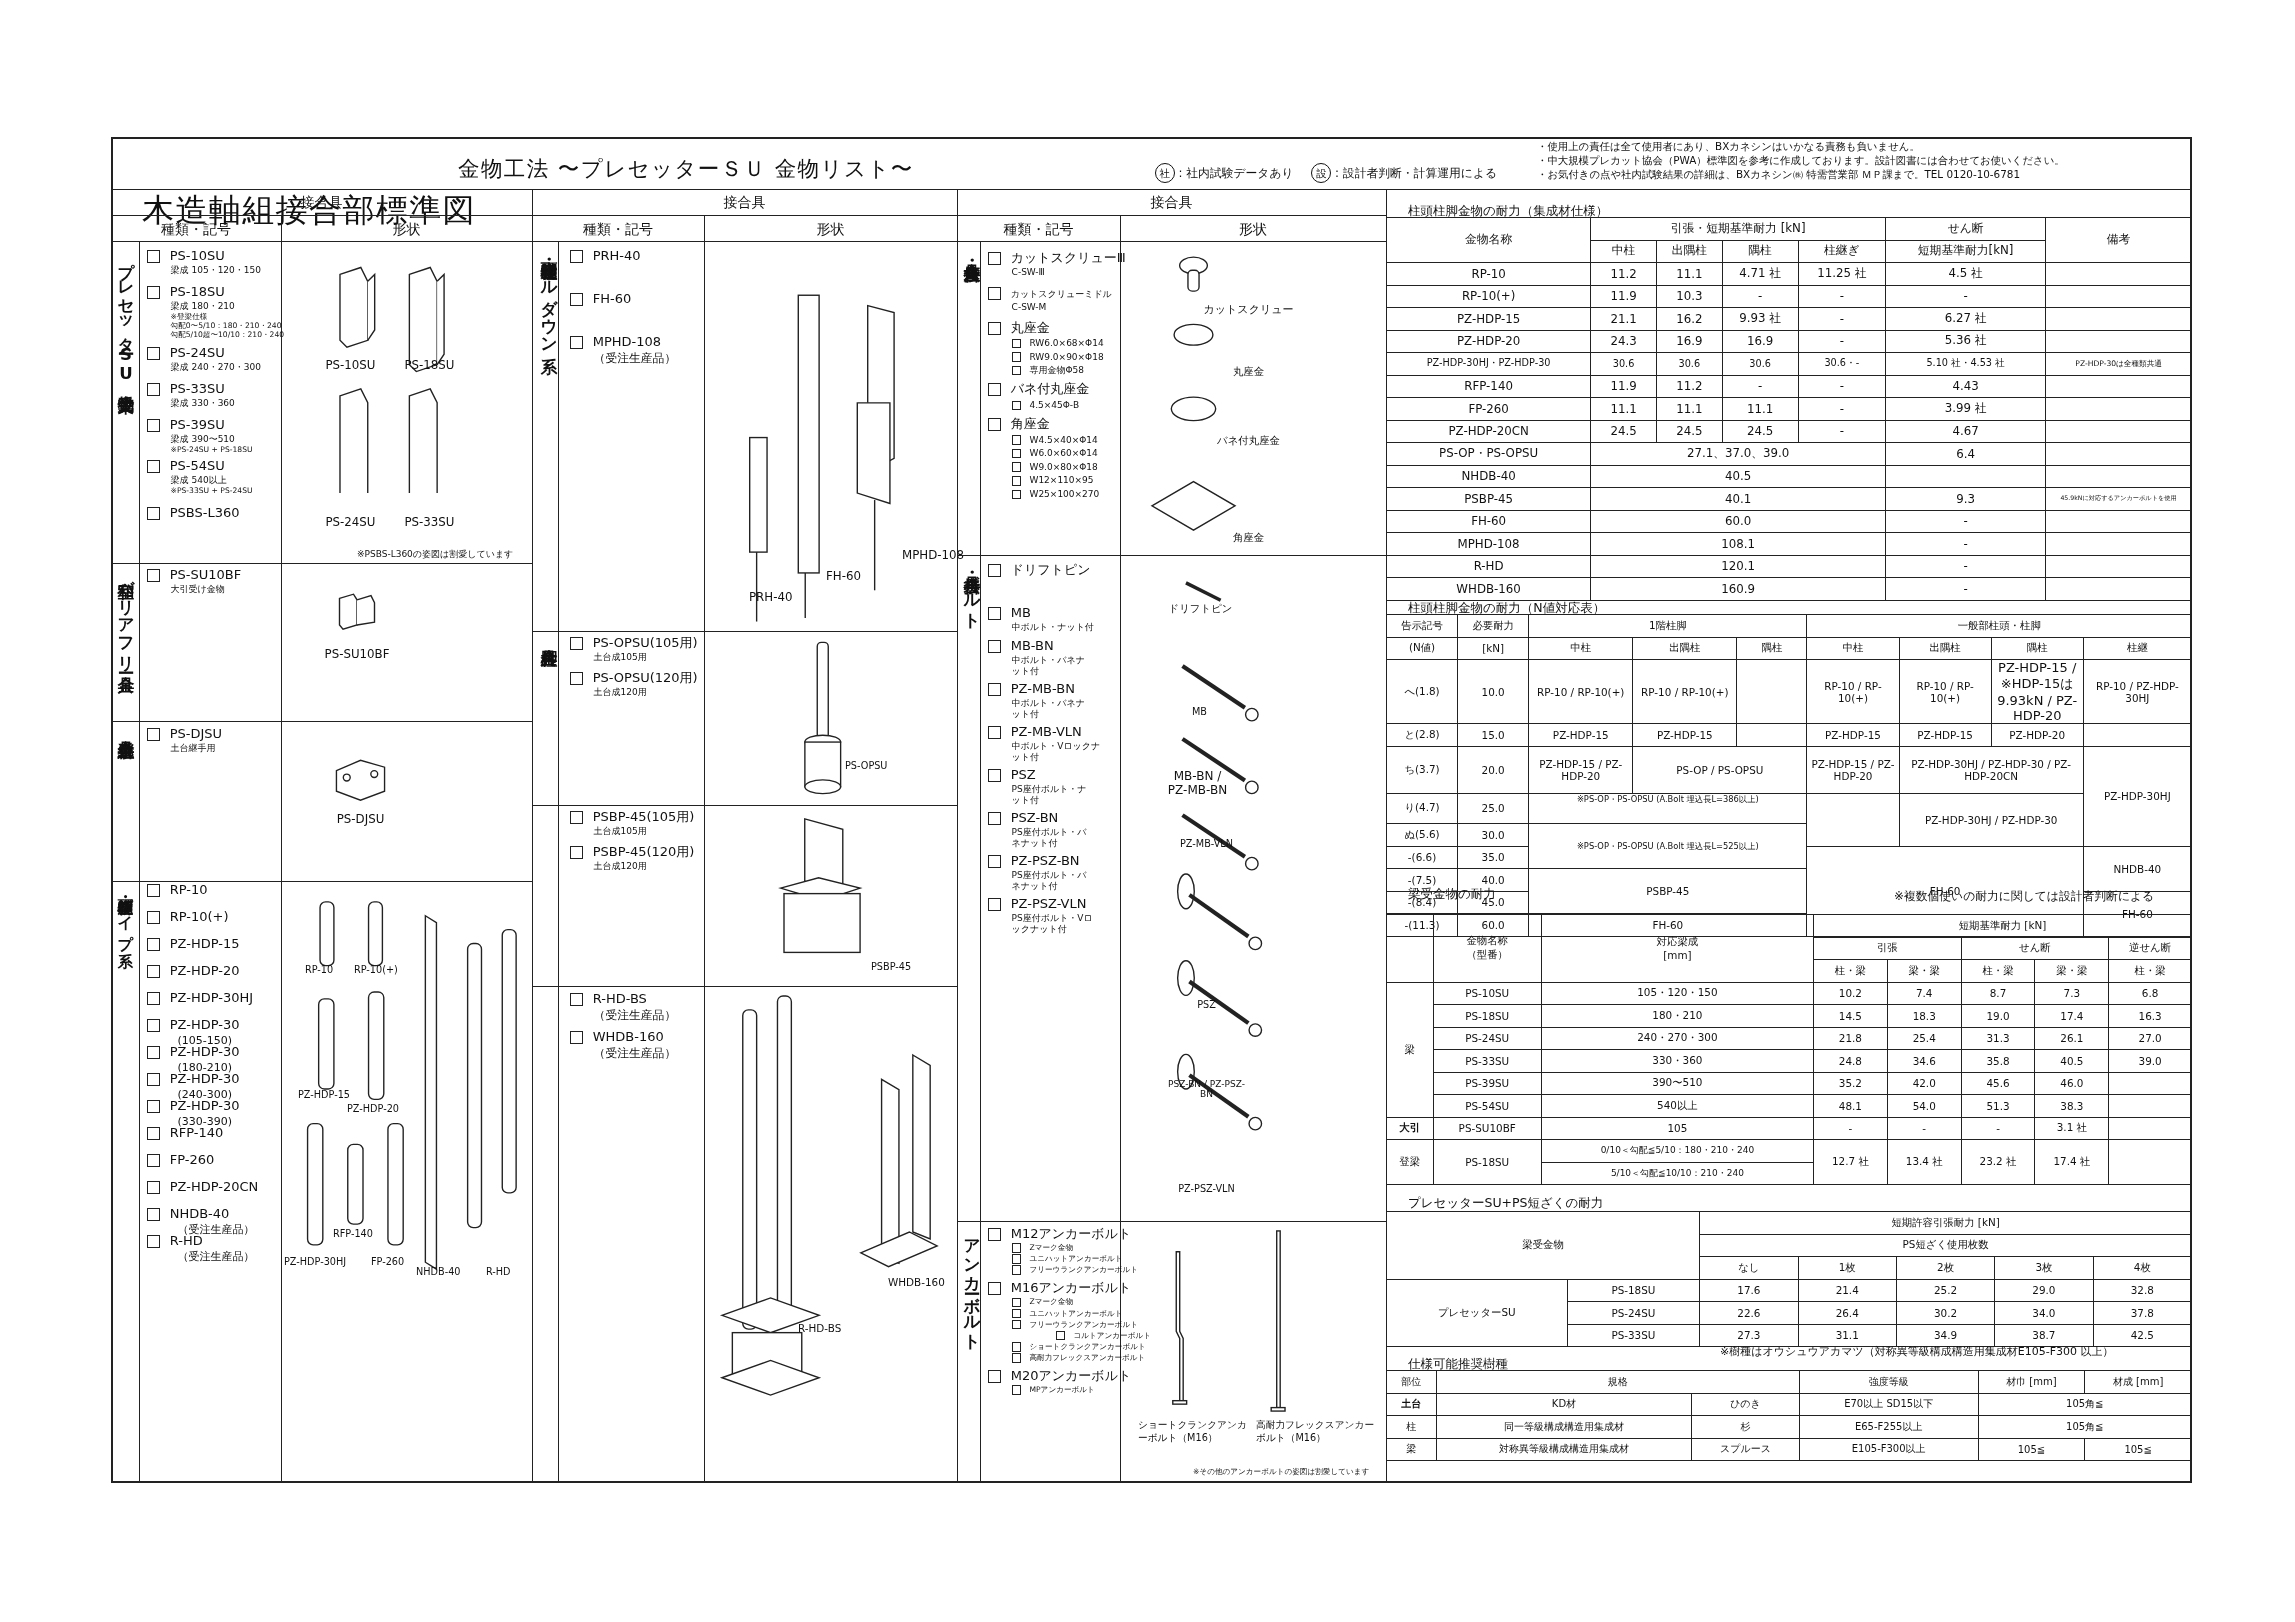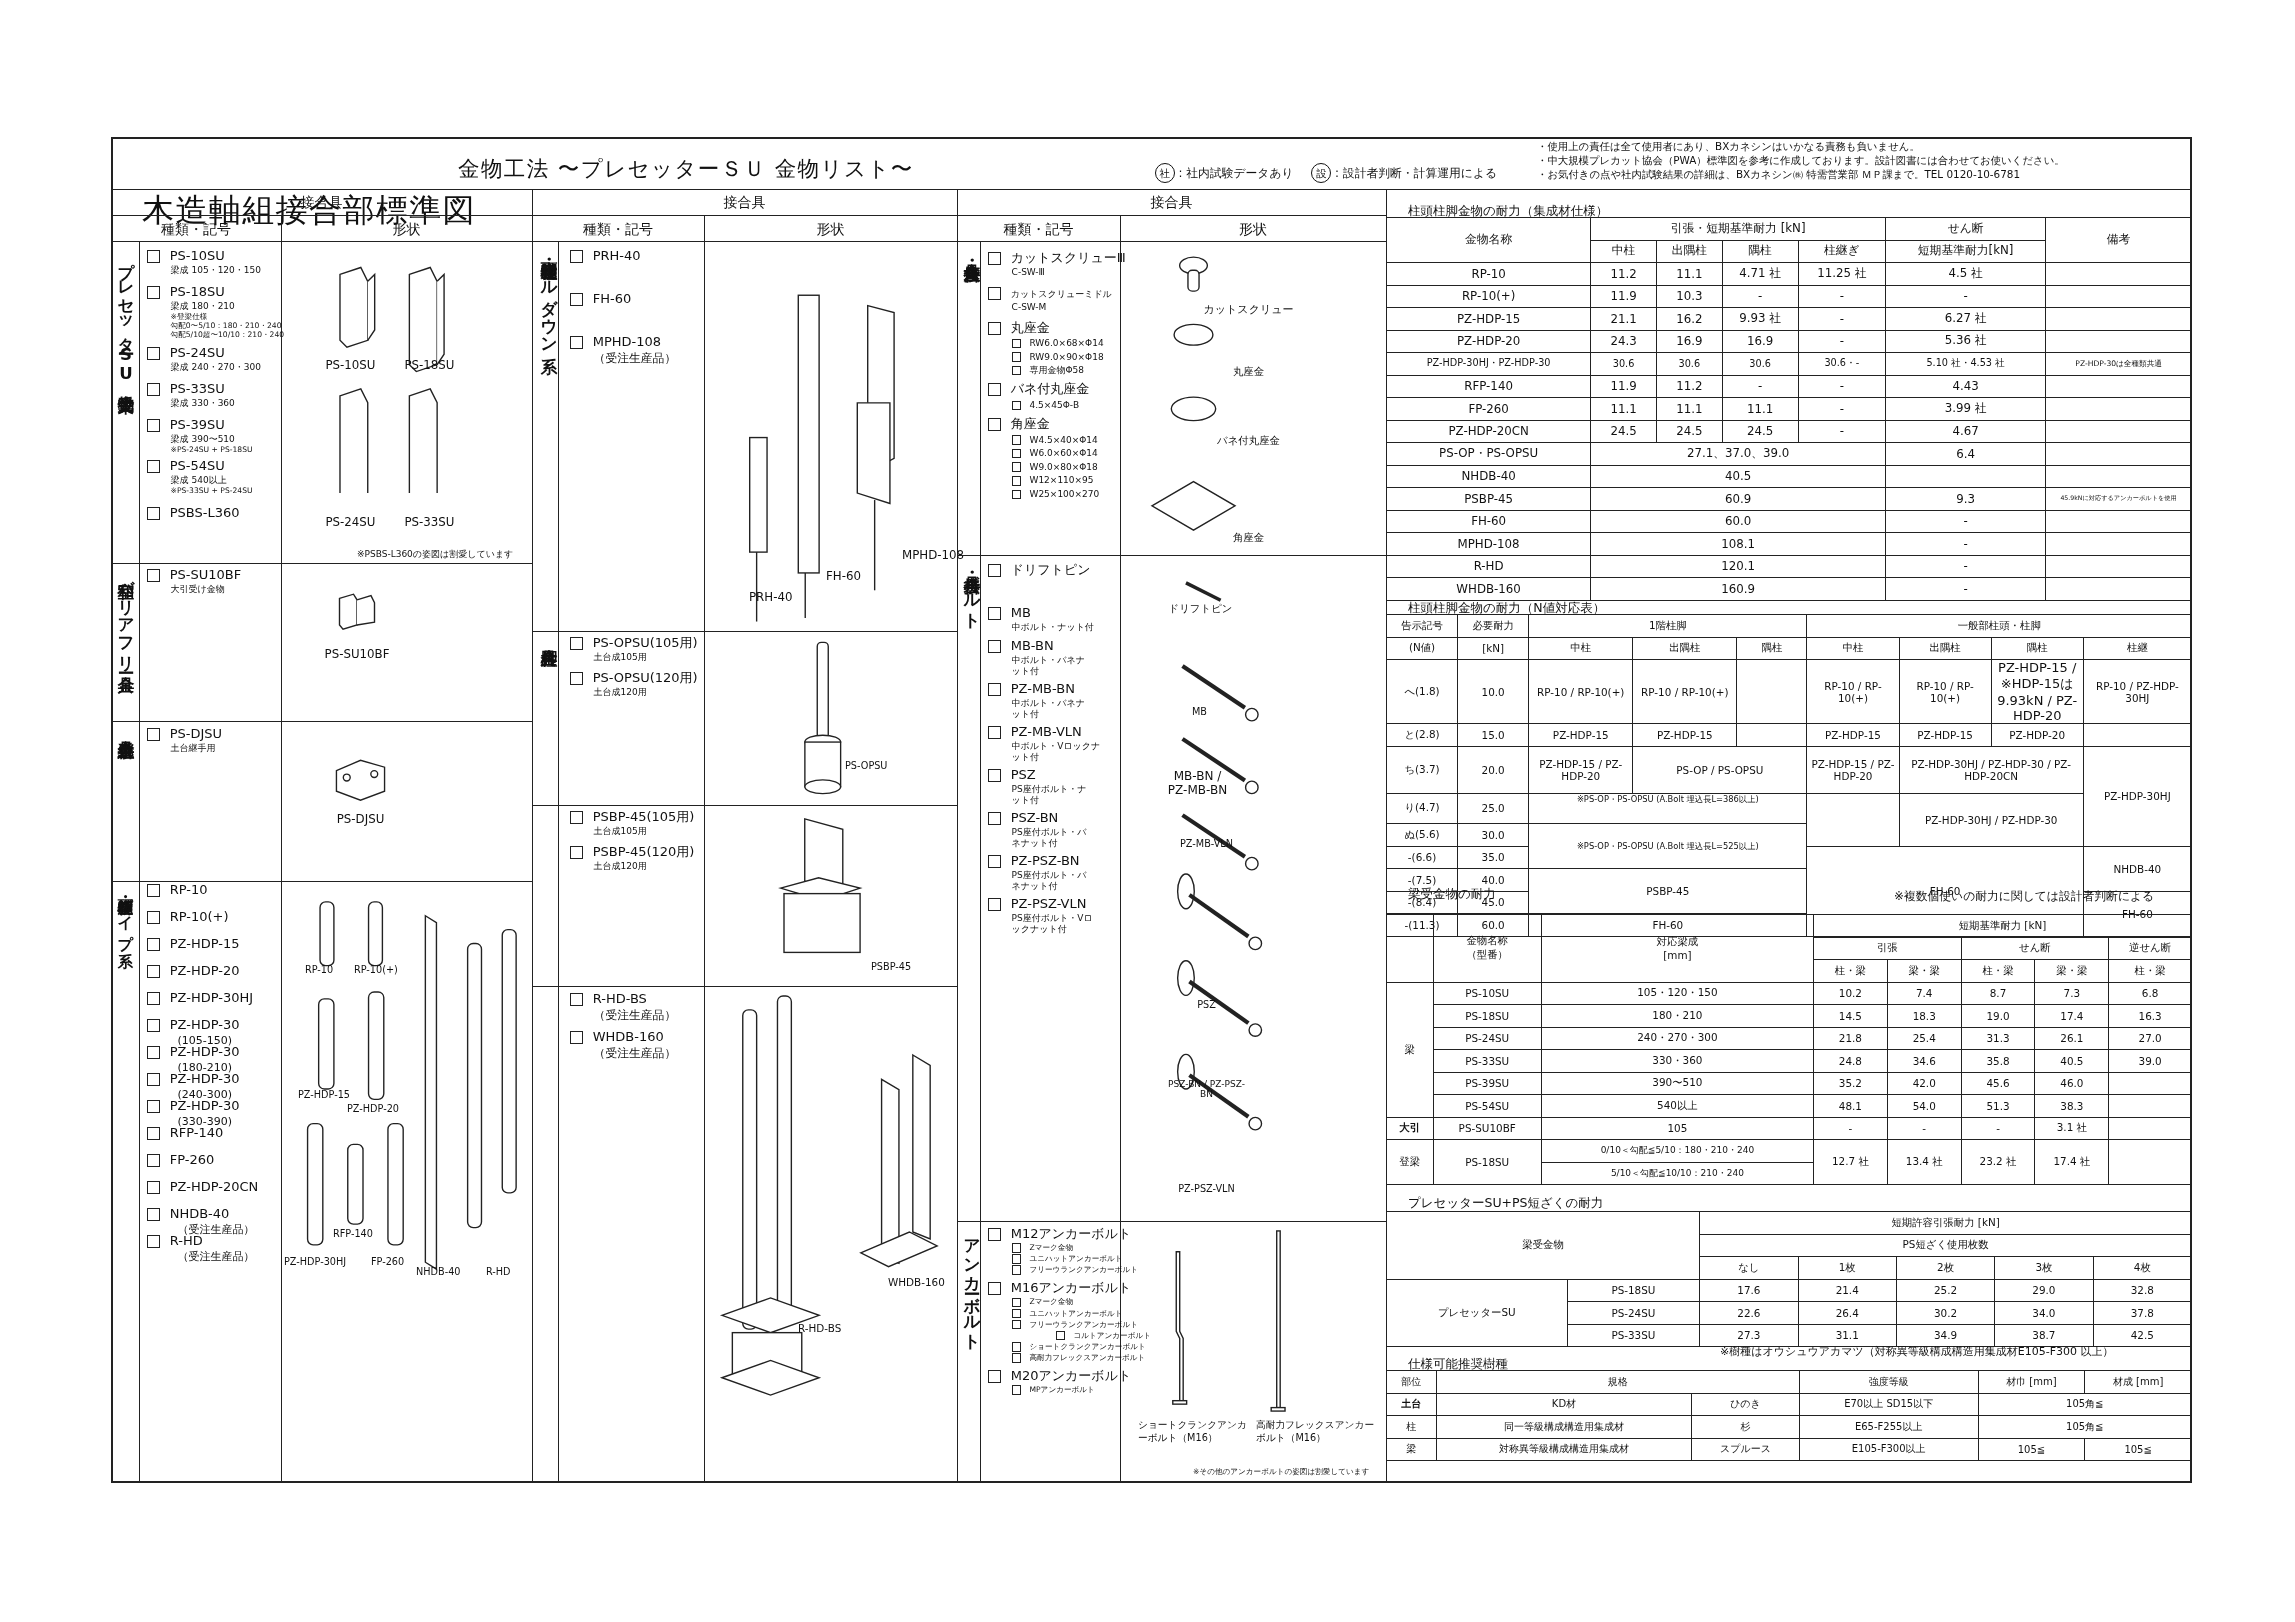--- a/index.html
+++ b/index.html
@@ -451,21 +451,21 @@
           <td></td>
         </tr>
   <tr>
           <td>NHDB-40</td>
           <td colspan="4">40.5</td>
           <td></td>
           <td></td>
         </tr>
   <tr>
           <td>PSBP-45</td>
-          <td colspan="4">60.9</td>
+          <td colspan="4">40.1</td>
           <td>9.3</td>
           <td style="font-size:6.2px;white-space:normal;line-height:1.1;">45.9kNに対応するアンカーボルトを使用</td>
         </tr>
   <tr>
           <td>FH-60</td>
           <td colspan="4">60.0</td>
           <td>-</td>
           <td></td>
         </tr>
   <tr>

